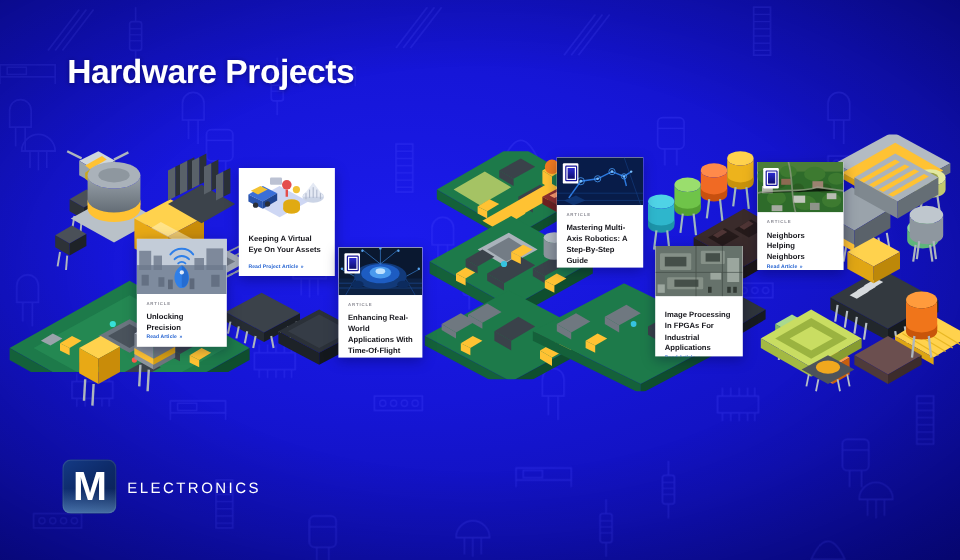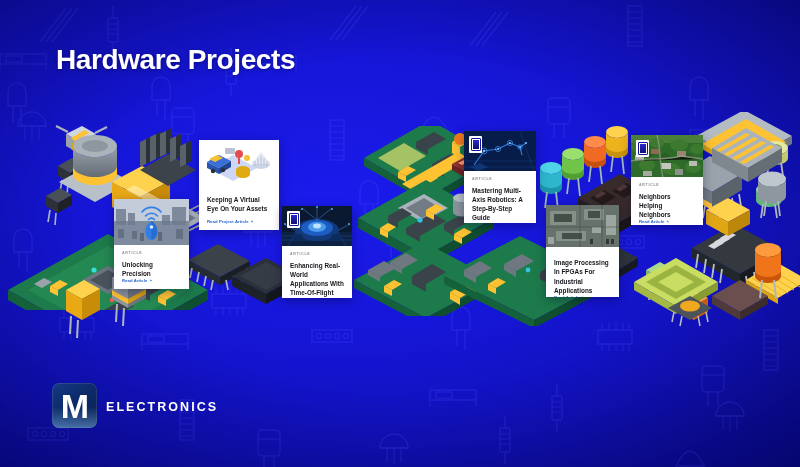--- a/index.html
+++ b/index.html
@@ -88,21 +88,21 @@
     font-size:34px;font-weight:bold;color:#ffffff;line-height:1;
     font-family:"Liberation Sans", sans-serif;
     position:relative;z-index:2;letter-spacing:-1px;
   }
   .ml-mark .sheen{
     position:absolute;left:0;right:0;bottom:0;height:46%;z-index:1;
     background:linear-gradient(180deg, rgba(120,175,230,0) 0%, rgba(120,175,230,.55) 100%);
   }
   .ml-text{display:flex;flex-direction:column;line-height:1;}
   .ml-top{font-size:23px;font-weight:bold;color:#ffffff;letter-spacing:.4px;}
-  .ml-bot{font-size:12.5px;font-weight:bold;color:#ffffff;letter-spacing:2.05px;margin-top:3px;text-align:right;}
+  .ml-bot{font-size:12.5px;font-weight:normal;color:#ffffff;letter-spacing:2.05px;margin-top:3px;text-align:right;}
 
   
   .iso{position:absolute;pointer-events:none;}
   .iso svg{display:block;}
 </style>
 </head>
 <body>
 
 <div id="stage">
 

